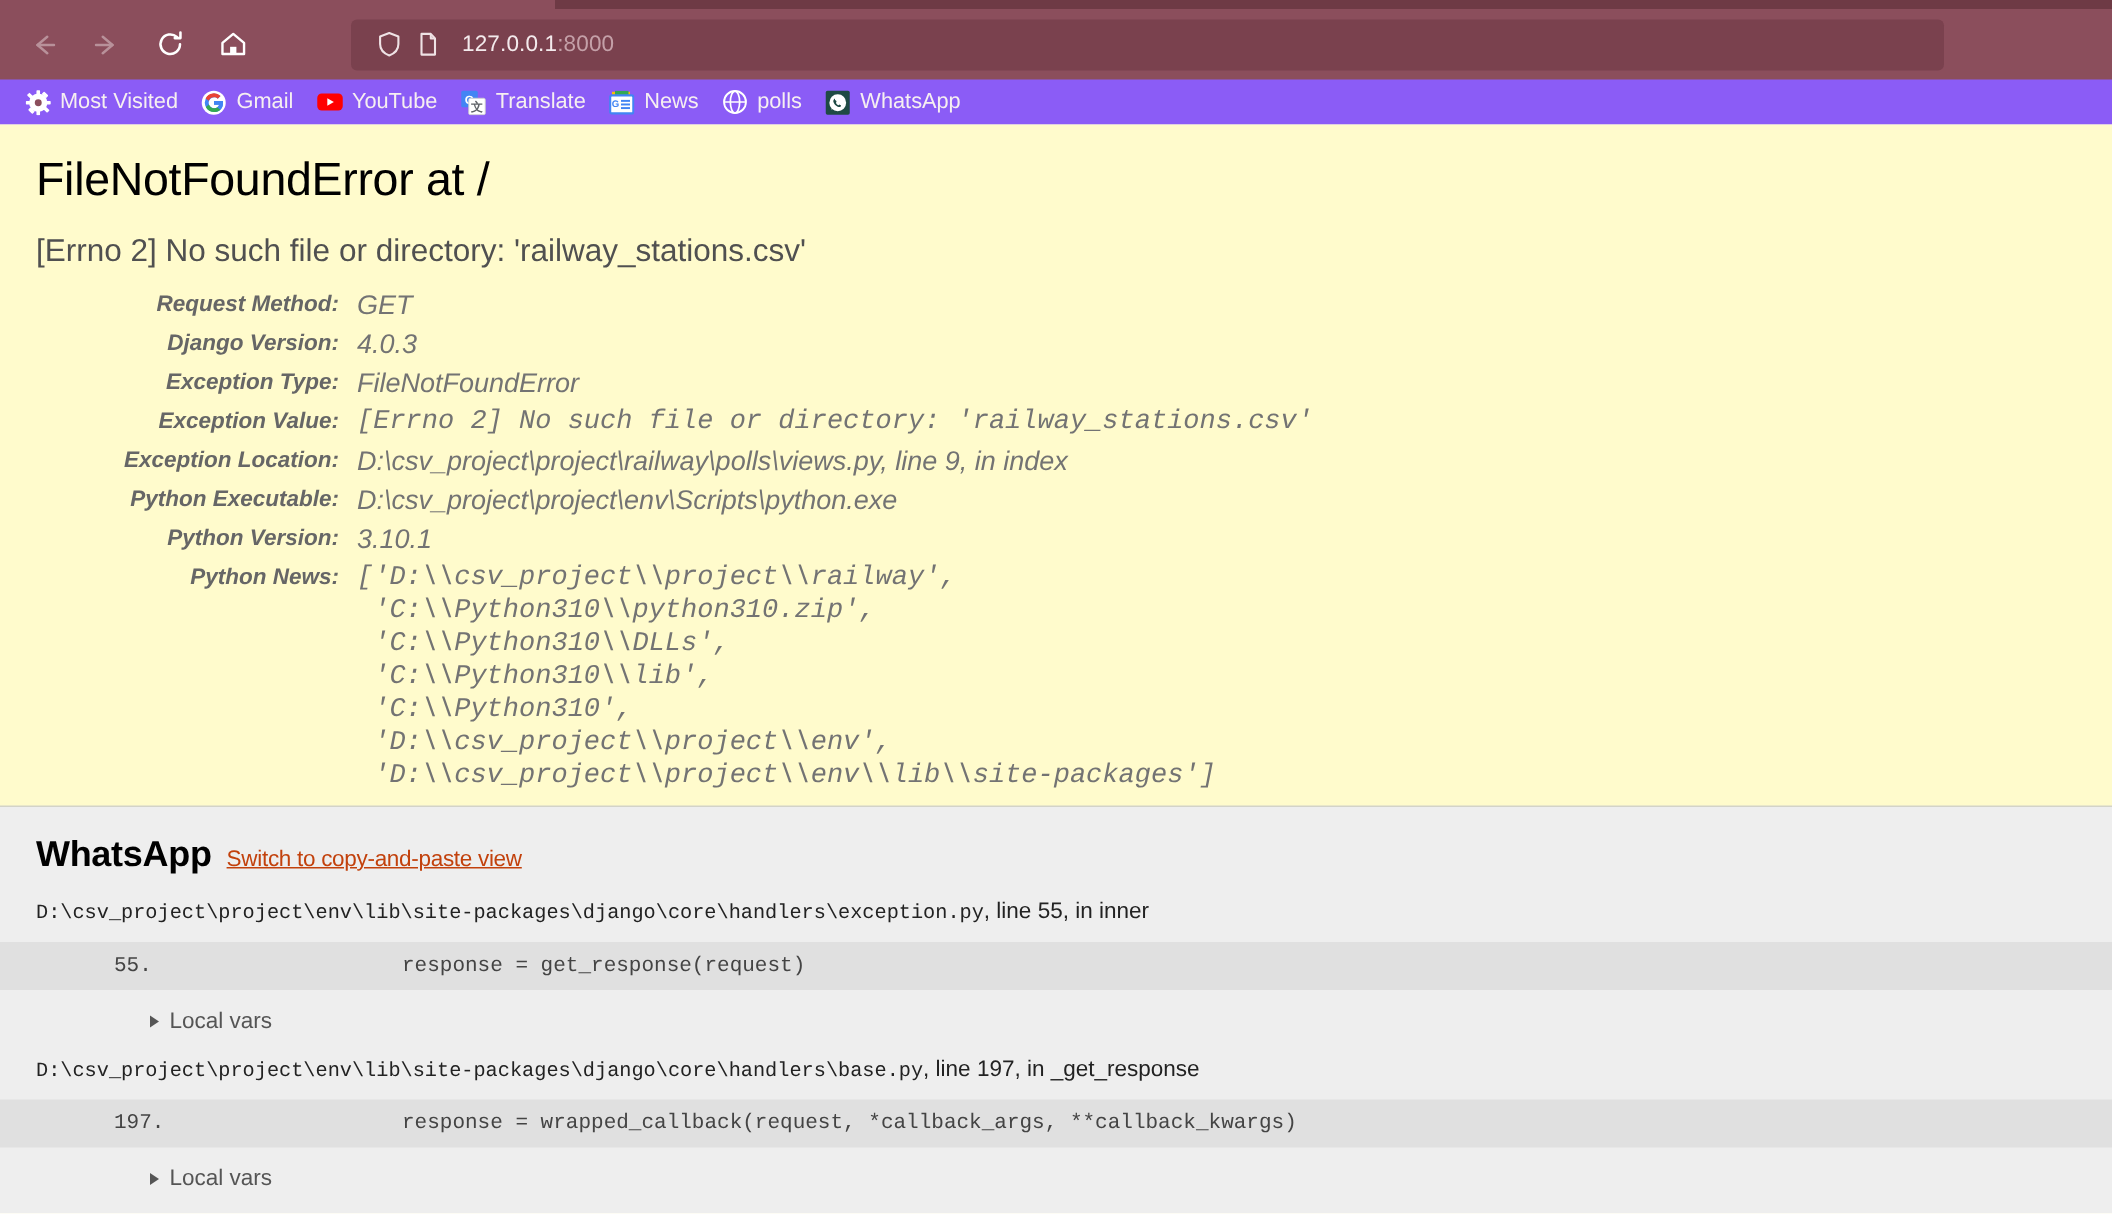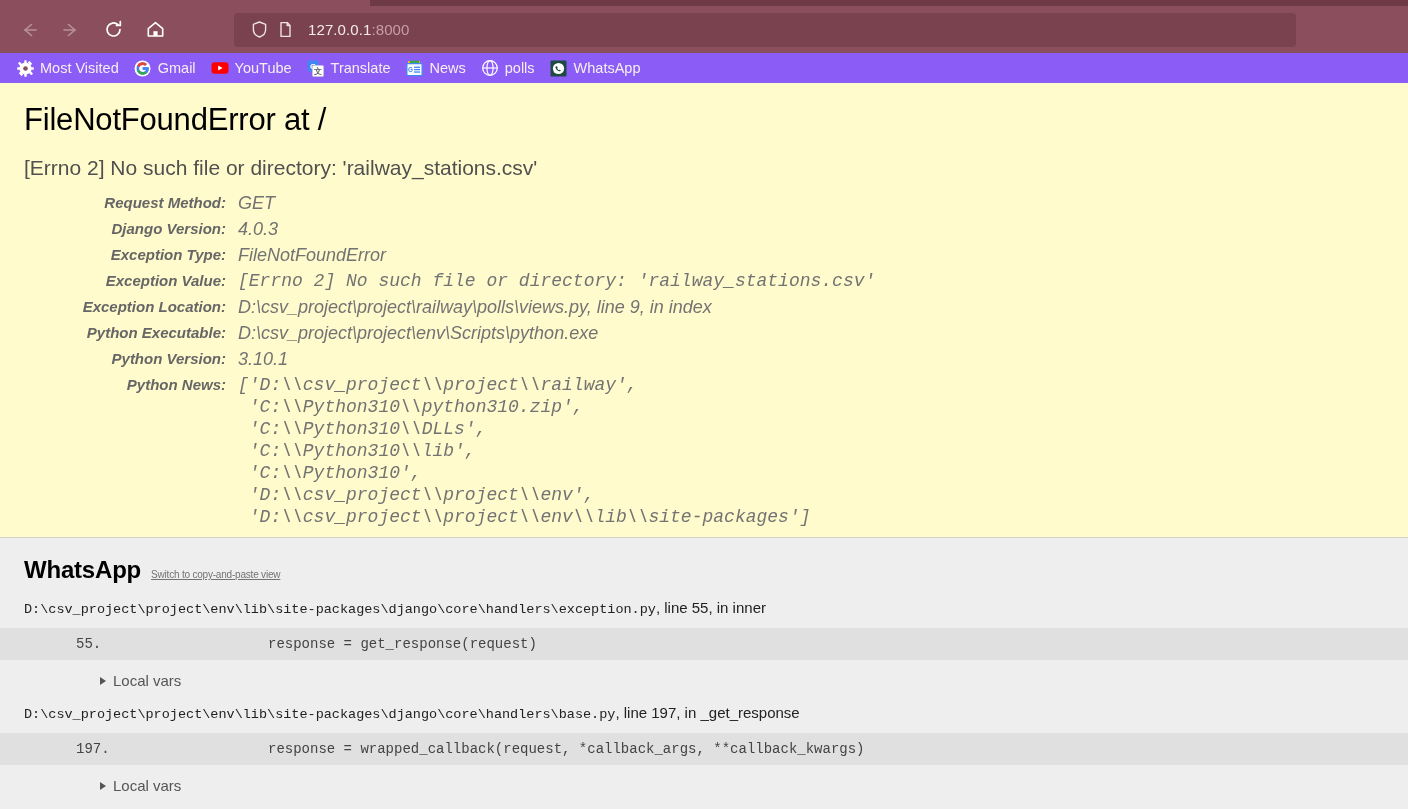--- a/index.html
+++ b/index.html
@@ -171,23 +171,23 @@
     margin: 0 0 14px 0;
     font-size: 24px;
     font-weight: bold;
     color: #000;
     display: flex;
     align-items: baseline;
     gap: 10px;
     letter-spacing: -0.2px;
   }
   #traceback-section h2 a {
-    font-size: 10px;
+    font-size: 15px;
     font-weight: normal;
-    color: #737373;
+    color: #c2410c;
     text-decoration: underline;
   }
   .tb-frame { margin-bottom: 0px; }
   .tb-head {
     font-family: "Liberation Mono", "DejaVu Sans Mono", monospace;
     font-size: 13.5px;
     color: #222;
     margin: 0 0 8px 0;
     line-height: 20px;
     white-space: nowrap;

